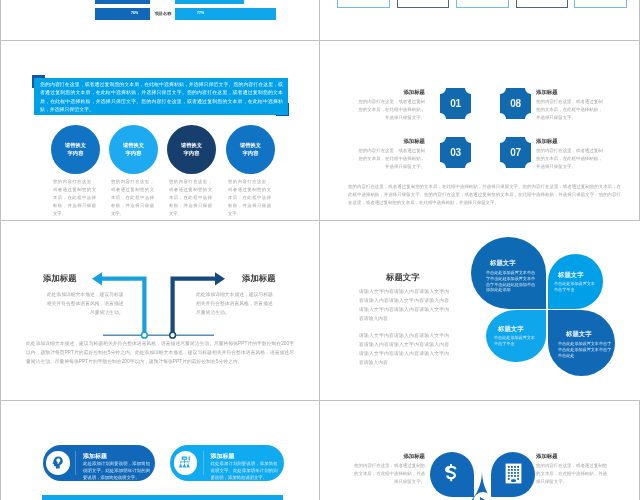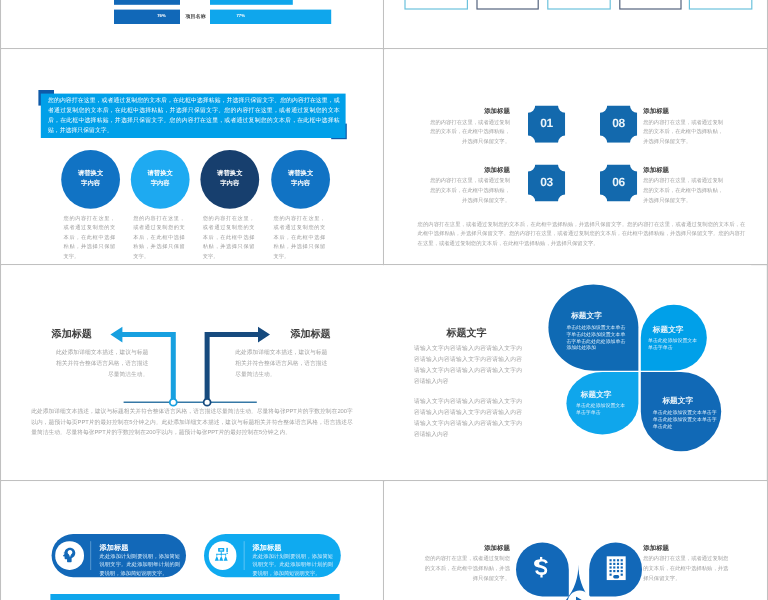--- a/index.html
+++ b/index.html
@@ -126,21 +126,21 @@
     <div class="octwrap" style="left:119px;top:96px;">
         <svg width="31" height="31" viewBox="0 0 31 31">
           <path d="M6,0 H25 A6,6 0 0,0 31,6 V25 A6,6 0 0,0 25,31 H6 A6,6 0 0,0 0,25 V6 A6,6 0 0,0 6,0 Z" fill="#1369ad"></path>
         </svg>
         <span class="octnum">03</span>
       </div>
     <div class="octwrap" style="left:179px;top:96px;">
         <svg width="31" height="31" viewBox="0 0 31 31">
           <path d="M6,0 H25 A6,6 0 0,0 31,6 V25 A6,6 0 0,0 25,31 H6 A6,6 0 0,0 0,25 V6 A6,6 0 0,0 6,0 Z" fill="#1369ad"></path>
         </svg>
-        <span class="octnum">06</span>
+        <span class="octnum">07</span>
       </div>
 
     <div class="ttl" style="left:37px;top:48px;width:67px;text-align:right;">添加标题</div>
     <div class="bdy" style="left:37px;top:57px;width:67px;text-align:right;">您的内容打在这里，或者通过复制您的文本后，在此框中选择粘贴，并选择只保留文字。</div>
     <div class="ttl" style="left:215px;top:48px;width:67px;text-align:left;">添加标题</div>
     <div class="bdy" style="left:215px;top:57px;width:67px;text-align:left;">您的内容打在这里，或者通过复制您的文本后，在此框中选择粘贴，并选择只保留文字。</div>
 
     <div class="ttl" style="left:37px;top:97px;width:67px;text-align:right;">添加标题</div>
     <div class="bdy" style="left:37px;top:106px;width:67px;text-align:right;">您的内容打在这里，或者通过复制您的文本后，在此框中选择粘贴，并选择只保留文字。</div>
     <div class="ttl" style="left:215px;top:97px;width:67px;text-align:left;">添加标题</div>
@@ -164,21 +164,21 @@
 
     <div class="ttl2" style="left:42px;top:52px;width:45px;text-align:left;">添加标题</div>
     <div class="bdy2" style="left:43px;top:70px;width:79.5px;text-align:right;">此处添加详细文本描述，建议与标题相关并符合整体语言风格，语言描述尽量简洁生动。</div>
 
     <div class="ttl2" style="left:241px;top:52px;width:45px;text-align:left;">添加标题</div>
     <div class="bdy2" style="left:195px;top:70px;width:79.5px;text-align:left;">此处添加详细文本描述，建议与标题相关并符合整体语言风格，语言描述尽量简洁生动。</div>
 
     <div class="bdy2" style="left:25px;top:119px;width:268px;text-align:justify;">此处添加详细文本描述，建议与标题相关并符合整体语言风格，语言描述尽量简洁生动。尽量将每张PPT片的字数控制在200字以内，题预计每页PPT片的最好控制在5分钟之内。此处添加详细文本描述，建议与标题相关并符合整体语言风格，语言描述尽量简洁生动。尽量将每张PPT片的字数控制在200字以内，题预计每张PPT片的最好控制在5分钟之内。</div>
   </div>
 
-  <div class="slide" style="left:308px;top:221px;width:318px;height:179px;">
+  <div class="slide" style="left:322px;top:221px;width:318px;height:179px;">
     <div class="ttl2" style="left:64px;top:51px;width:80px;">标题文字</div>
     <div class="bdy2" style="left:37px;top:67px;width:90px;text-align:justify;white-space:pre-line;">请输入文字内容请输入内容请输入文字内容请输入内容请输入文字内容请输入内容请输入文字内容请输入内容请输入文字内容请输入内容
 
 请输入文字内容请输入内容请输入文字内容请输入内容请输入文字内容请输入内容请输入文字内容请输入内容请输入文字内容请输入内容</div>
 
     <div class="petal" style="left:149px;top:15.5px;width:75px;height:72px;background:#0f6ab4;border-radius:50% 50% 0 50%;"></div>
     <div class="petal" style="left:225.6px;top:33px;width:55px;height:54.5px;background:#00a0e9;border-radius:50% 50% 50% 0;"></div>
     <div class="petal" style="left:164px;top:89px;width:60px;height:52px;background:#0fa6ec;border-radius:50% 0 50% 50%;"></div>
     <div class="petal" style="left:225.6px;top:89px;width:67px;height:66px;background:#1169b6;border-radius:0 50% 50% 50%;"></div>
 

